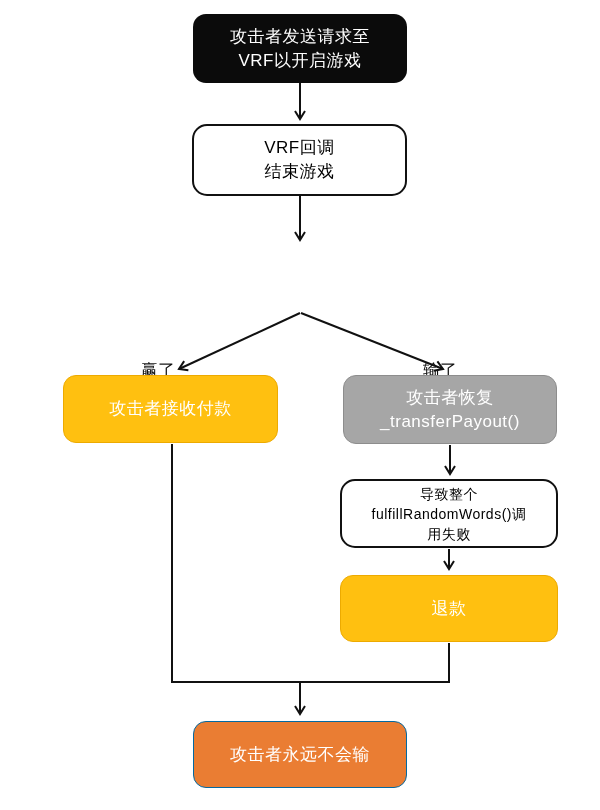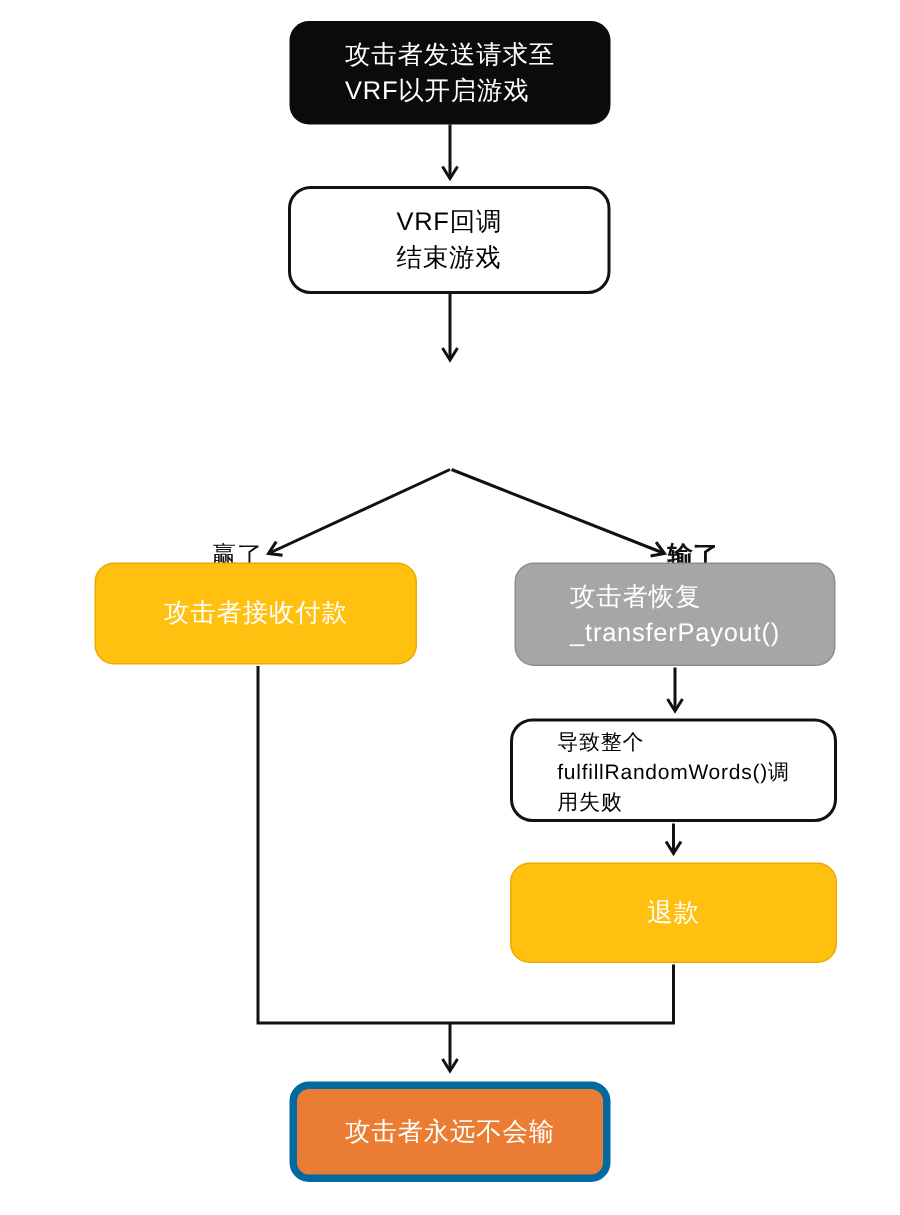--- a/index.html
+++ b/index.html
@@ -21,40 +21,40 @@
     top: 0;
     width: 600px;
     height: 810px;
     pointer-events: none;
   }
   .node {
     position: absolute;
     display: flex;
     align-items: center;
     justify-content: center;
-    text-align: left;
+    text-align: center;
     white-space: pre-line;
     box-sizing: border-box;
     border-radius: 13px;
     font-size: 17px;
     line-height: 24px;
     letter-spacing: 0.5px;
   }
   .node.outlined {
     background: #ffffff;
     border: 2px solid #111111;
     border-radius: 15px;
   }
   .node.small-text {
     font-size: 14px;
     line-height: 20px;
   }
   .node.gold   { border: 1px solid #edaa00; }
   .node.gray   { border: 1px solid #8d8d8d; }
-  .node.orange { border: 5px solid #0369a1; }
+  .node.orange { border: 1px solid #0369a1; }
   .edge-label {
     position: absolute;
     font-size: 17px;
     color: #111111;
     text-align: center;
     margin-top: 26px;
   }
 </style>
 </head>
 <body>
@@ -79,21 +79,21 @@
 
   <div class="node" style="left: 193px; top: 14px; width: 214px; height: 69px; background-color: rgb(11, 11, 11); color: rgb(255, 255, 255);">攻击者发送请求至
 VRF以开启游戏</div>
 
   <div class="node outlined" style="left:192px; top:124px; width:215px; height:72px;">VRF回调
 结束游戏</div>
 
 
   <div class="edge-label" style="left:122px; top:333px; width:72px;">赢了</div>
 
-  <div class="edge-label" style="left:426px; top:333px; width:72px;font-weight:bold;">输了</div>
+  <div class="edge-label" style="left:404px; top:333px; width:72px;">输了</div>
 
   <div class="node gold" style="left: 63px; top: 375px; width: 215px; height: 68px; background-color: rgb(255, 192, 16); color: rgb(255, 255, 255);">攻击者接收付款</div>
 
   <div class="node gray" style="left: 343px; top: 375px; width: 214px; height: 69px; background-color: rgb(166, 166, 166); color: rgb(255, 255, 255);">攻击者恢复
 _transferPayout()</div>
 
   <div class="node outlined small-text" style="left:340px; top:479px; width:218px; height:69px;">导致整个
 fulfillRandomWords()调
 用失败</div>
 

